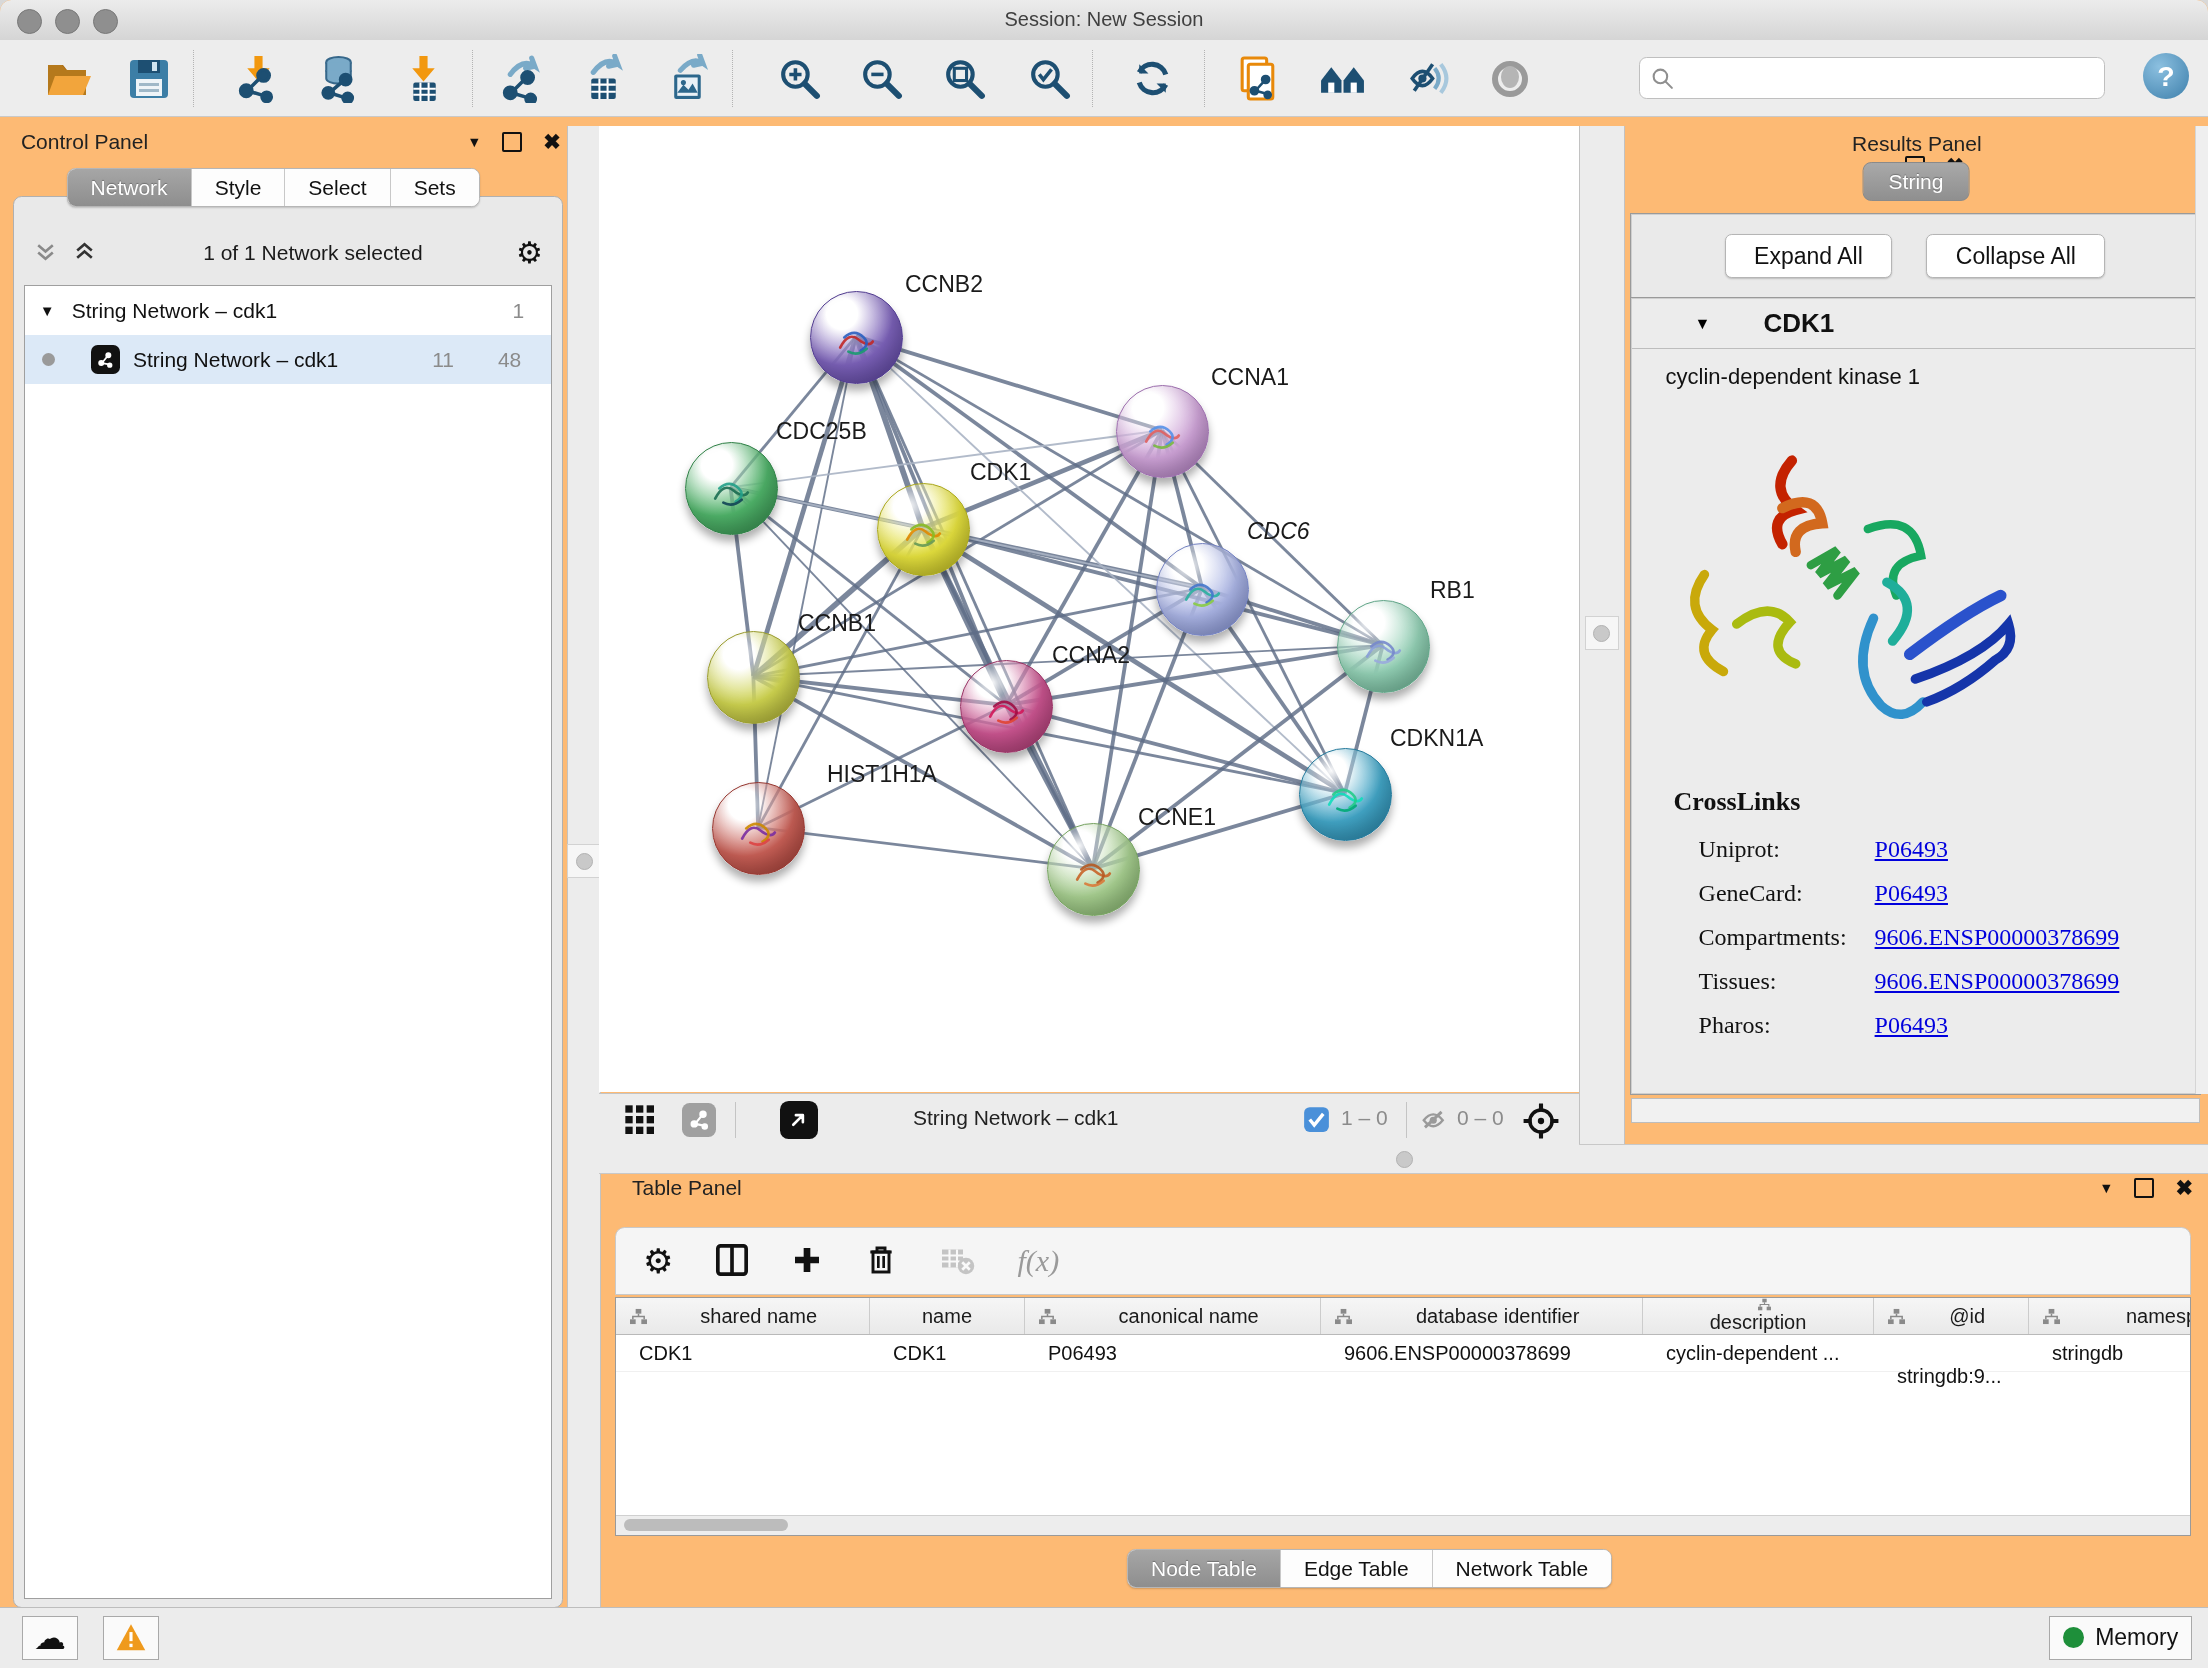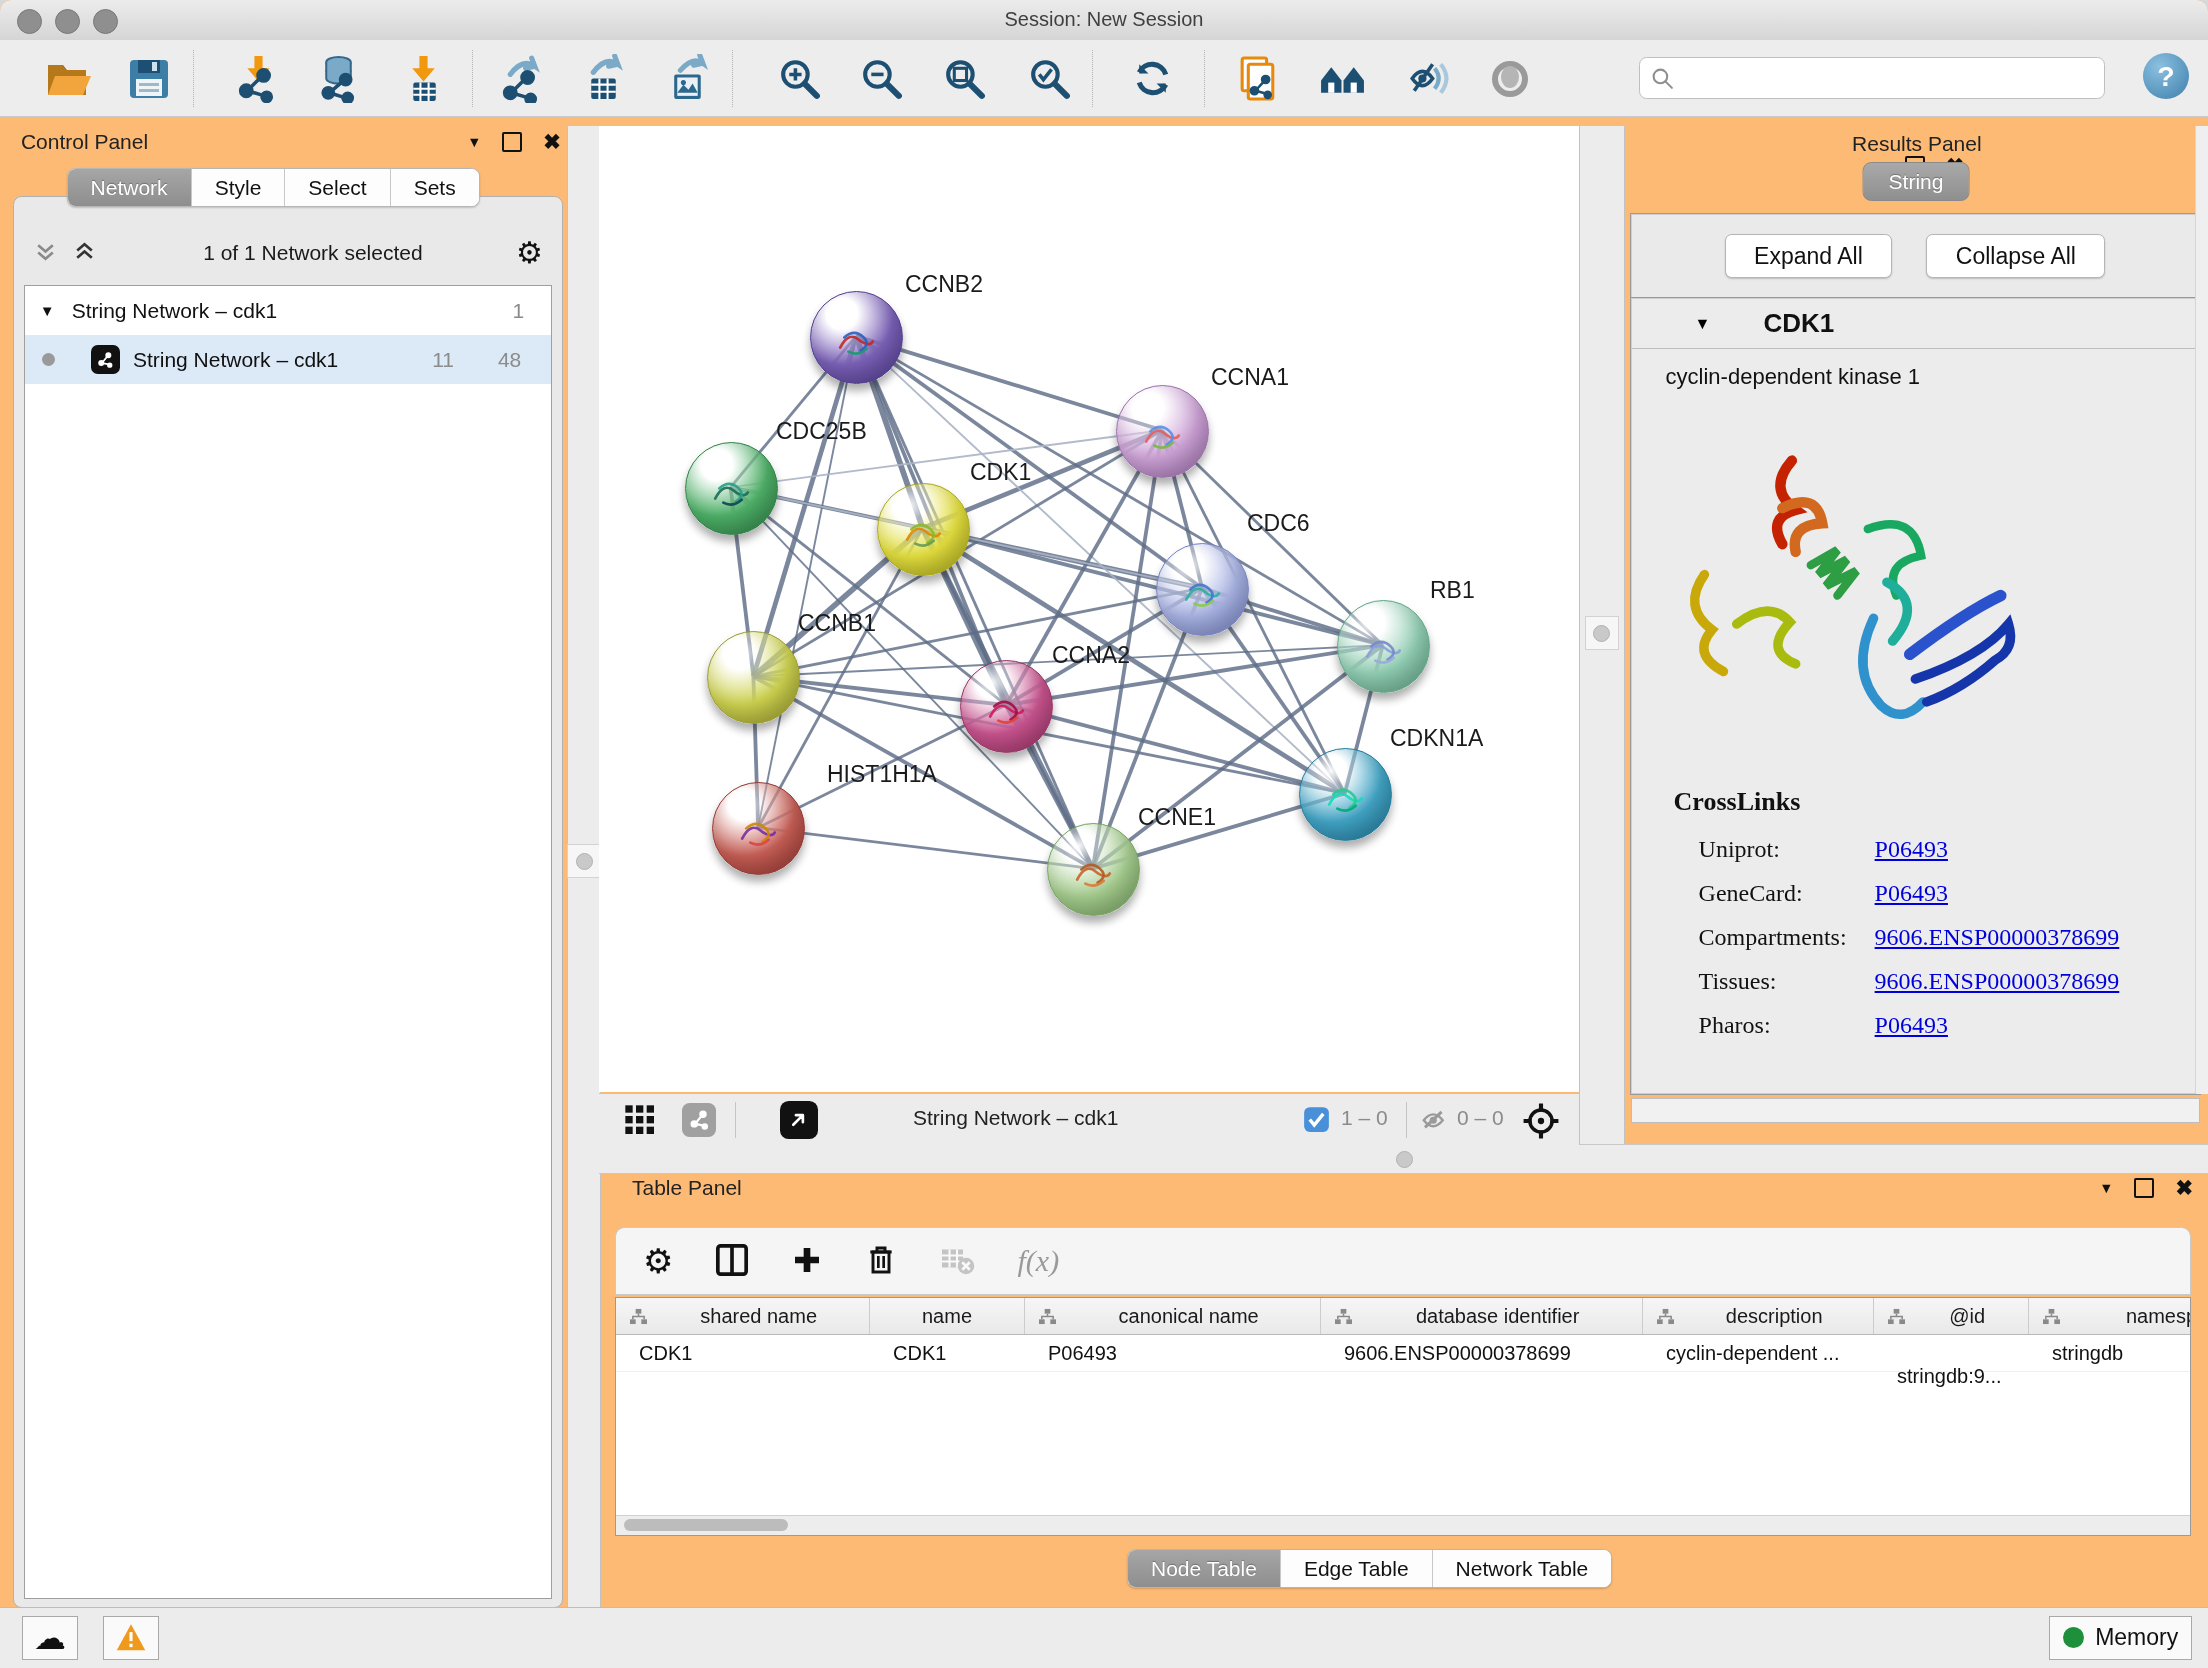--- a/index.html
+++ b/index.html
@@ -436,21 +436,21 @@
         </svg>
       </div>
       <div class="node-label" style="left: 371px; top: 333px;">CDK1</div>
       <div class="node" style="left: 557px; top: 417px; background: radial-gradient(circle at 34% 24%, rgba(255, 255, 255, 0.95) 0%, rgba(255, 255, 255, 0.35) 17%, rgb(169, 179, 227) 56%, rgb(114, 128, 191) 100%); border: 1px solid rgb(114, 128, 191);">
         <svg width="49" height="49" viewBox="0 0 48 48">
           <path d="M8 30 q8 -16 18 -8 t14 2" fill="none" stroke="#2ab0a0" stroke-width="2.6" stroke-linecap="round" opacity="0.9"></path>
           <path d="M12 20 q10 -9 19 0 q7 7 -3 13" fill="none" stroke="#4477cc" stroke-width="2.6" stroke-linecap="round" opacity="0.9"></path>
           <path d="M16 34 q9 5 18 -3" fill="none" stroke="#88cc44" stroke-width="2.6" stroke-linecap="round" opacity="0.9"></path>
         </svg>
       </div>
-      <div class="node-label" style="left: 648px; top: 384px;">CDC6</div>
+      <div class="node-label" style="left: 648px; top: 392px; font-style: italic;">CDC6</div>
       <div class="node" style="left: 738px; top: 474px; background: radial-gradient(circle at 34% 24%, rgba(255, 255, 255, 0.95) 0%, rgba(255, 255, 255, 0.35) 17%, rgb(146, 207, 180) 56%, rgb(95, 163, 134) 100%); border: 1px solid rgb(95, 163, 134);">
         <svg width="49" height="49" viewBox="0 0 48 48">
           <path d="M8 30 q8 -16 18 -8 t14 2" fill="none" stroke="#8a9fd8" stroke-width="2.6" stroke-linecap="round" opacity="0.9"></path>
           <path d="M12 20 q10 -9 19 0 q7 7 -3 13" fill="none" stroke="#7788cc" stroke-width="2.6" stroke-linecap="round" opacity="0.9"></path>
           <path d="M16 34 q9 5 18 -3" fill="none" stroke="#99aadd" stroke-width="2.6" stroke-linecap="round" opacity="0.9"></path>
         </svg>
       </div>
       <div class="node-label" style="left: 831px; top: 451px;">RB1</div>
       <div class="node" style="left: 108px; top: 505px; background: radial-gradient(circle at 34% 24%, rgba(255, 255, 255, 0.95) 0%, rgba(255, 255, 255, 0.35) 17%, rgb(205, 210, 79) 56%, rgb(151, 153, 44) 100%); border: 1px solid rgb(151, 153, 44);"></div>
       <div class="node-label" style="left: 199px; top: 484px;">CCNB1</div>
@@ -683,21 +683,21 @@
             <svg width="19" height="17" viewBox="0 0 20 18">
               <g fill="#8a8a8a">
                 <rect x="7" y="1" width="6" height="5"></rect>
                 <rect x="1" y="12" width="6" height="5"></rect>
                 <rect x="13" y="12" width="6" height="5"></rect>
               </g>
               <path d="M10 6v3 M4 12v-3h12v3" stroke="#8a8a8a" fill="none" stroke-width="1.6"></path>
             </svg>
             <span class="thlbl">database identifier</span>
           </div>
-          <div class="th" style="width: 231px;">
+          <div class="th" style="width: 231px; flex-direction: column;">
             <svg width="19" height="17" viewBox="0 0 20 18">
               <g fill="#8a8a8a">
                 <rect x="7" y="1" width="6" height="5"></rect>
                 <rect x="1" y="12" width="6" height="5"></rect>
                 <rect x="13" y="12" width="6" height="5"></rect>
               </g>
               <path d="M10 6v3 M4 12v-3h12v3" stroke="#8a8a8a" fill="none" stroke-width="1.6"></path>
             </svg>
             <span class="thlbl">description</span>
           </div>

